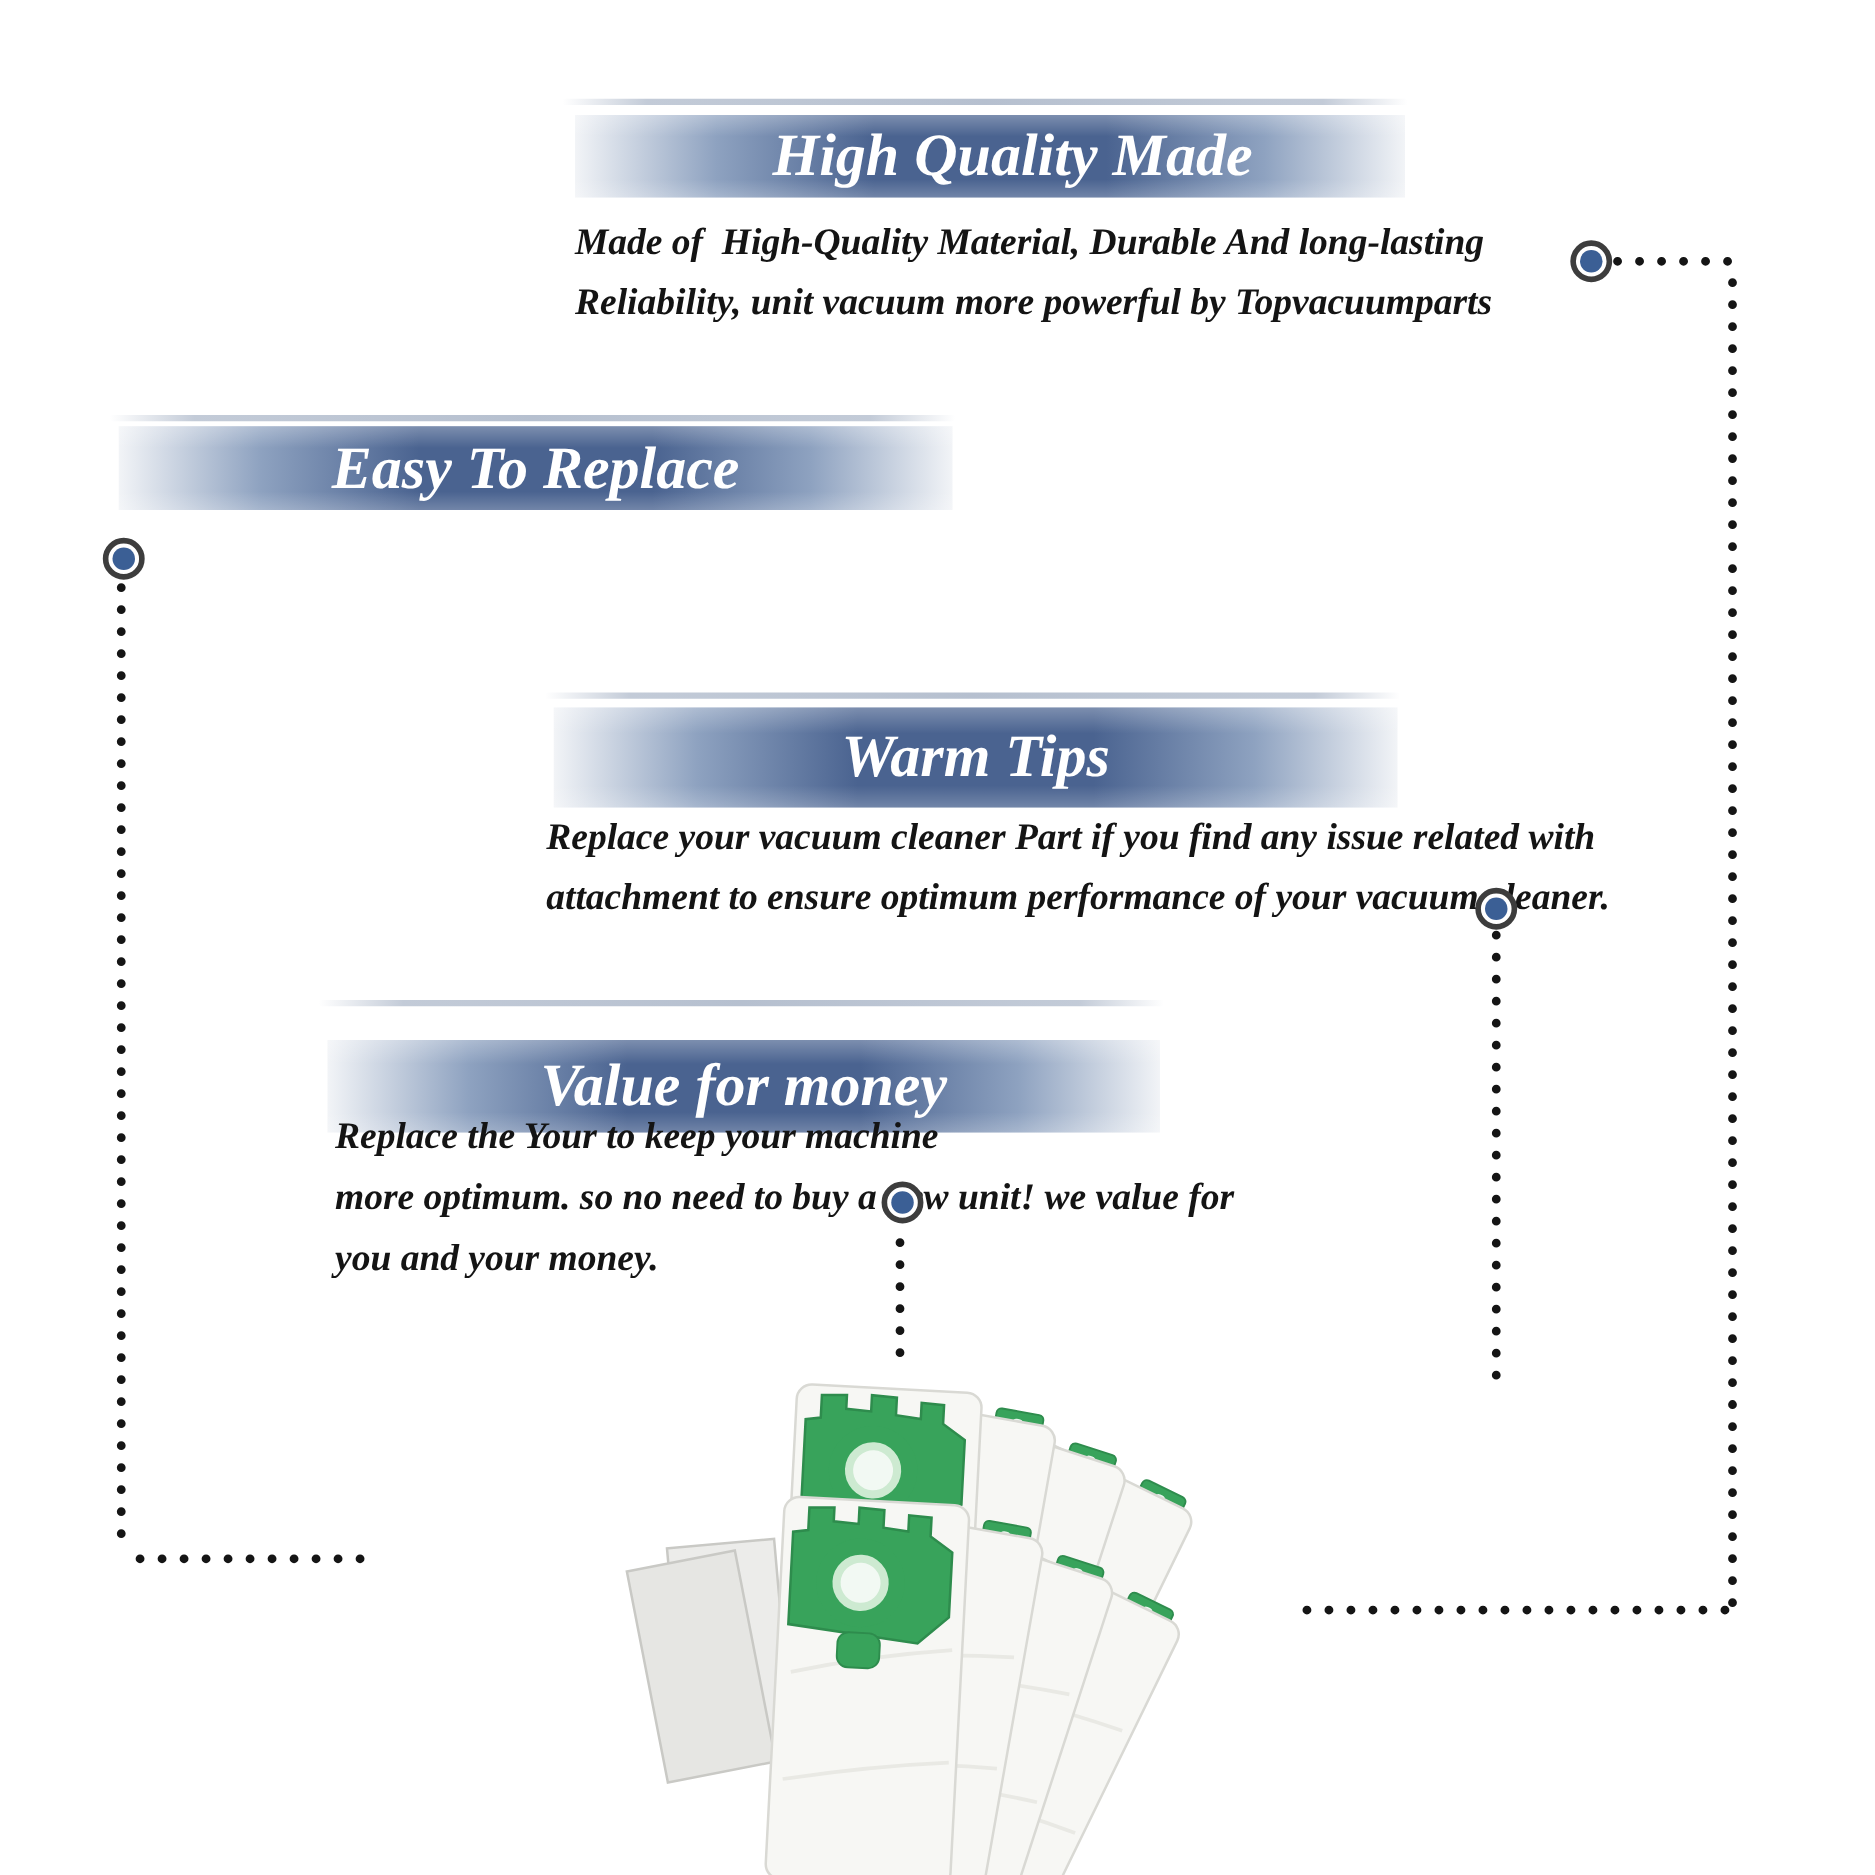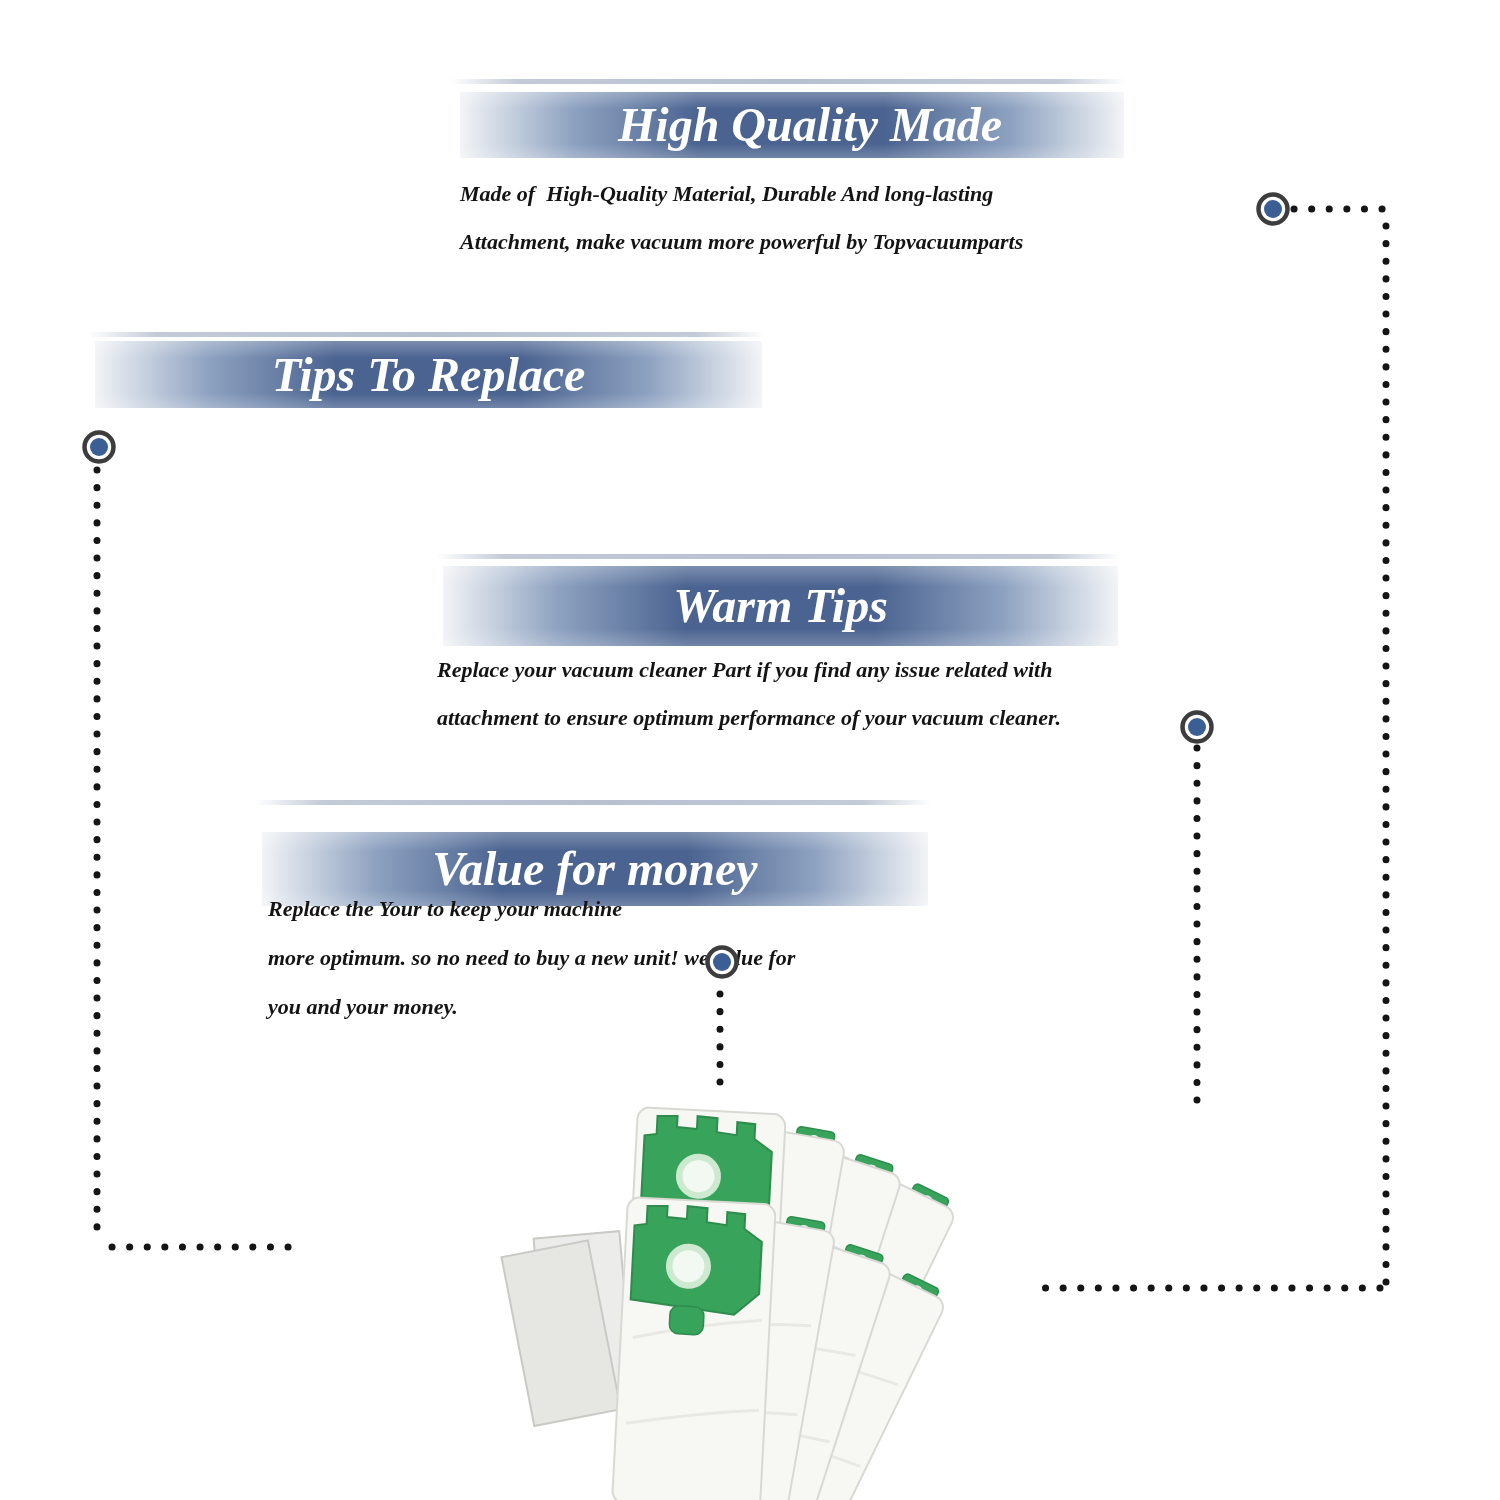--- a/index.html
+++ b/index.html
@@ -37,21 +37,21 @@
   }
   .banner-title{
     color:#ffffff;
     font-style:italic;font-weight:bold;
     font-size:48px;line-height:1;
     white-space:pre;
   }
   .body-copy{position:absolute;color:var(--text_dark);}
   .body-copy .line{
     font-style:italic;font-weight:bold;
-    font-size:22px;line-height:48px;
+    font-size:30px;line-height:48px;
     white-space:pre;
   }
   
   .hl0{left:450px;top:79px;width:676px;}
   .b0 {left:460px;top:92px;width:664px;height:66px;}
   .b0 .banner-title{padding-left:36px;}
   .bd0{left:460px;top:170px;}
 
   .hl1{left:88px;top:332px;width:676px;}
   .b1 {left:95px;top:341px;width:667px;height:67px;}
@@ -73,26 +73,26 @@
 <body>
 
 <div class="canvas">
 
   <div class="hairline hl0"></div>
   <div class="banner b0">
     <span class="banner-title">High Quality Made</span>
   </div>
   <div class="body-copy bd0">
     <div class="line">Made of  High-Quality Material, Durable And long-lasting</div>
-    <div class="line">Attachment, make vacuum more powerful by Topvacuumparts</div>
+    <div class="line">Reliability, unit vacuum more powerful by Topvacuumparts</div>
   </div>
 
   <div class="hairline hl1"></div>
   <div class="banner b1">
-    <span class="banner-title">Tips To Replace</span>
+    <span class="banner-title">Easy To Replace</span>
   </div>
 
   <div class="hairline hl2"></div>
   <div class="banner b2">
     <span class="banner-title">Warm Tips</span>
   </div>
   <div class="body-copy bd2">
     <div class="line">Replace your vacuum cleaner Part if you find any issue related with</div>
     <div class="line">attachment to ensure optimum performance of your vacuum cleaner.</div>
   </div>

